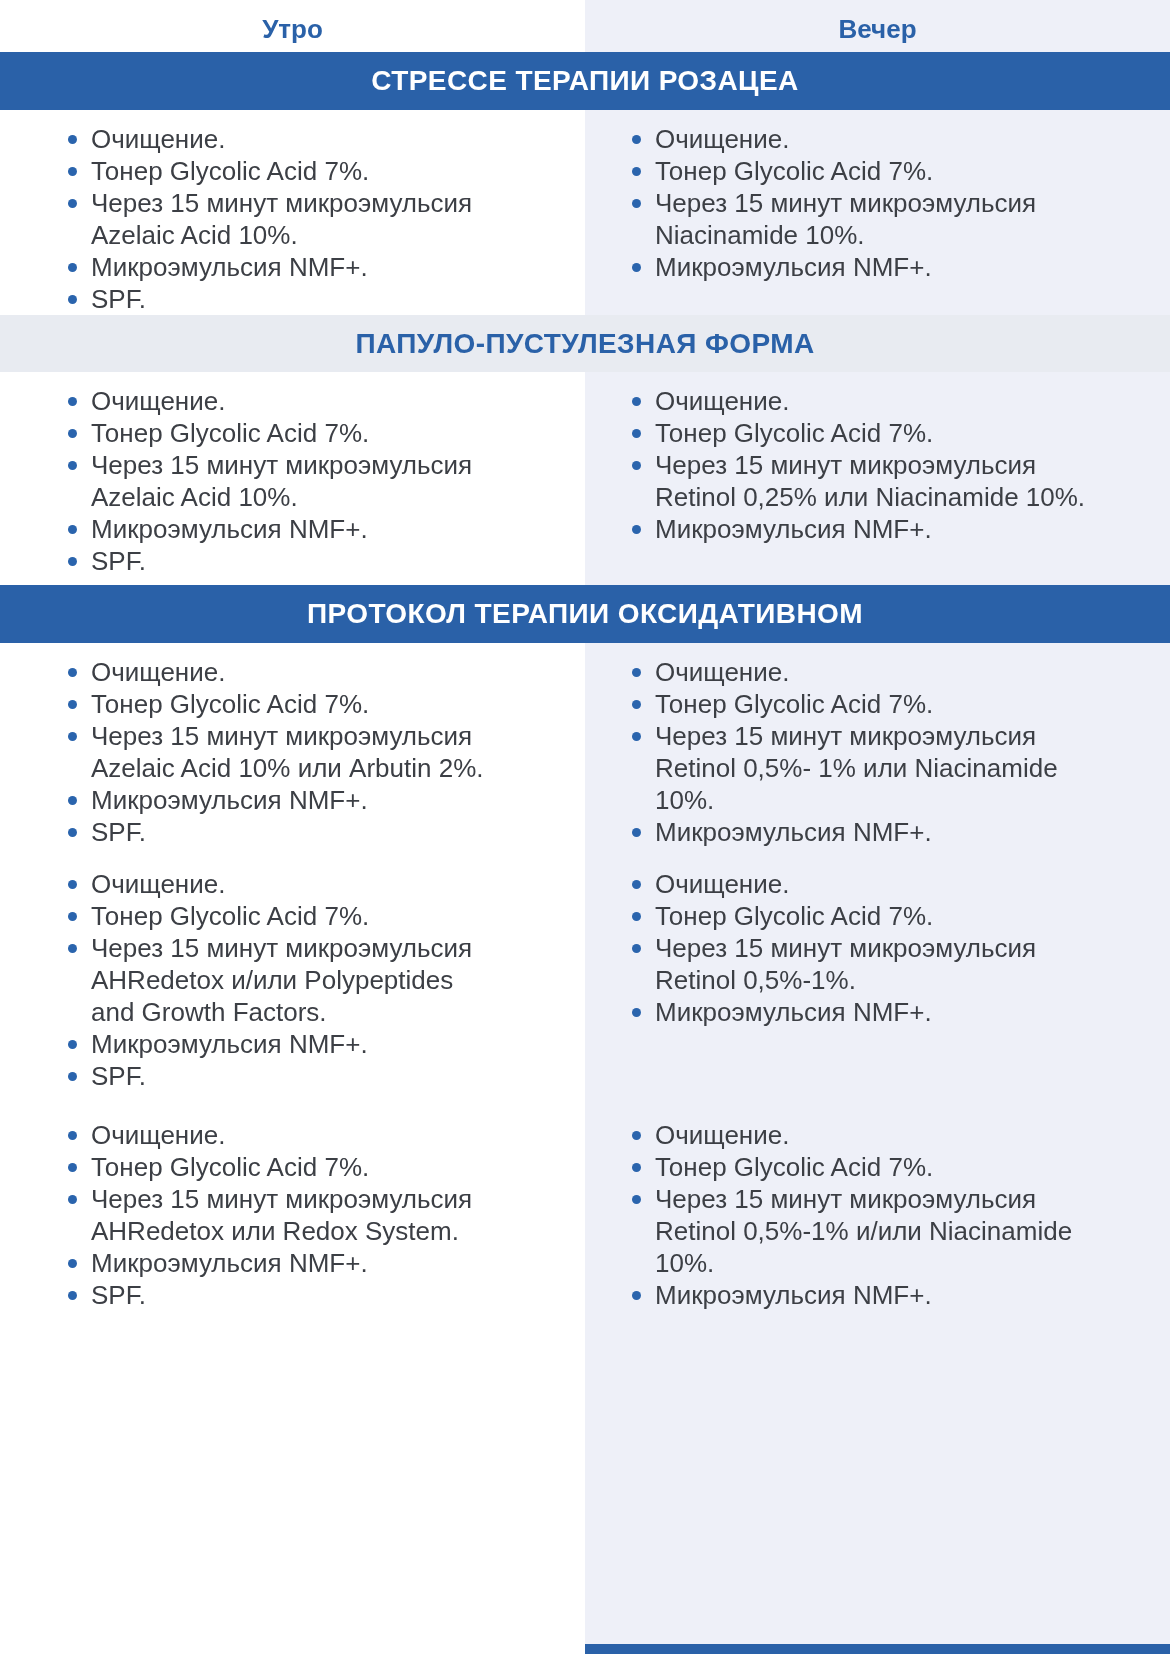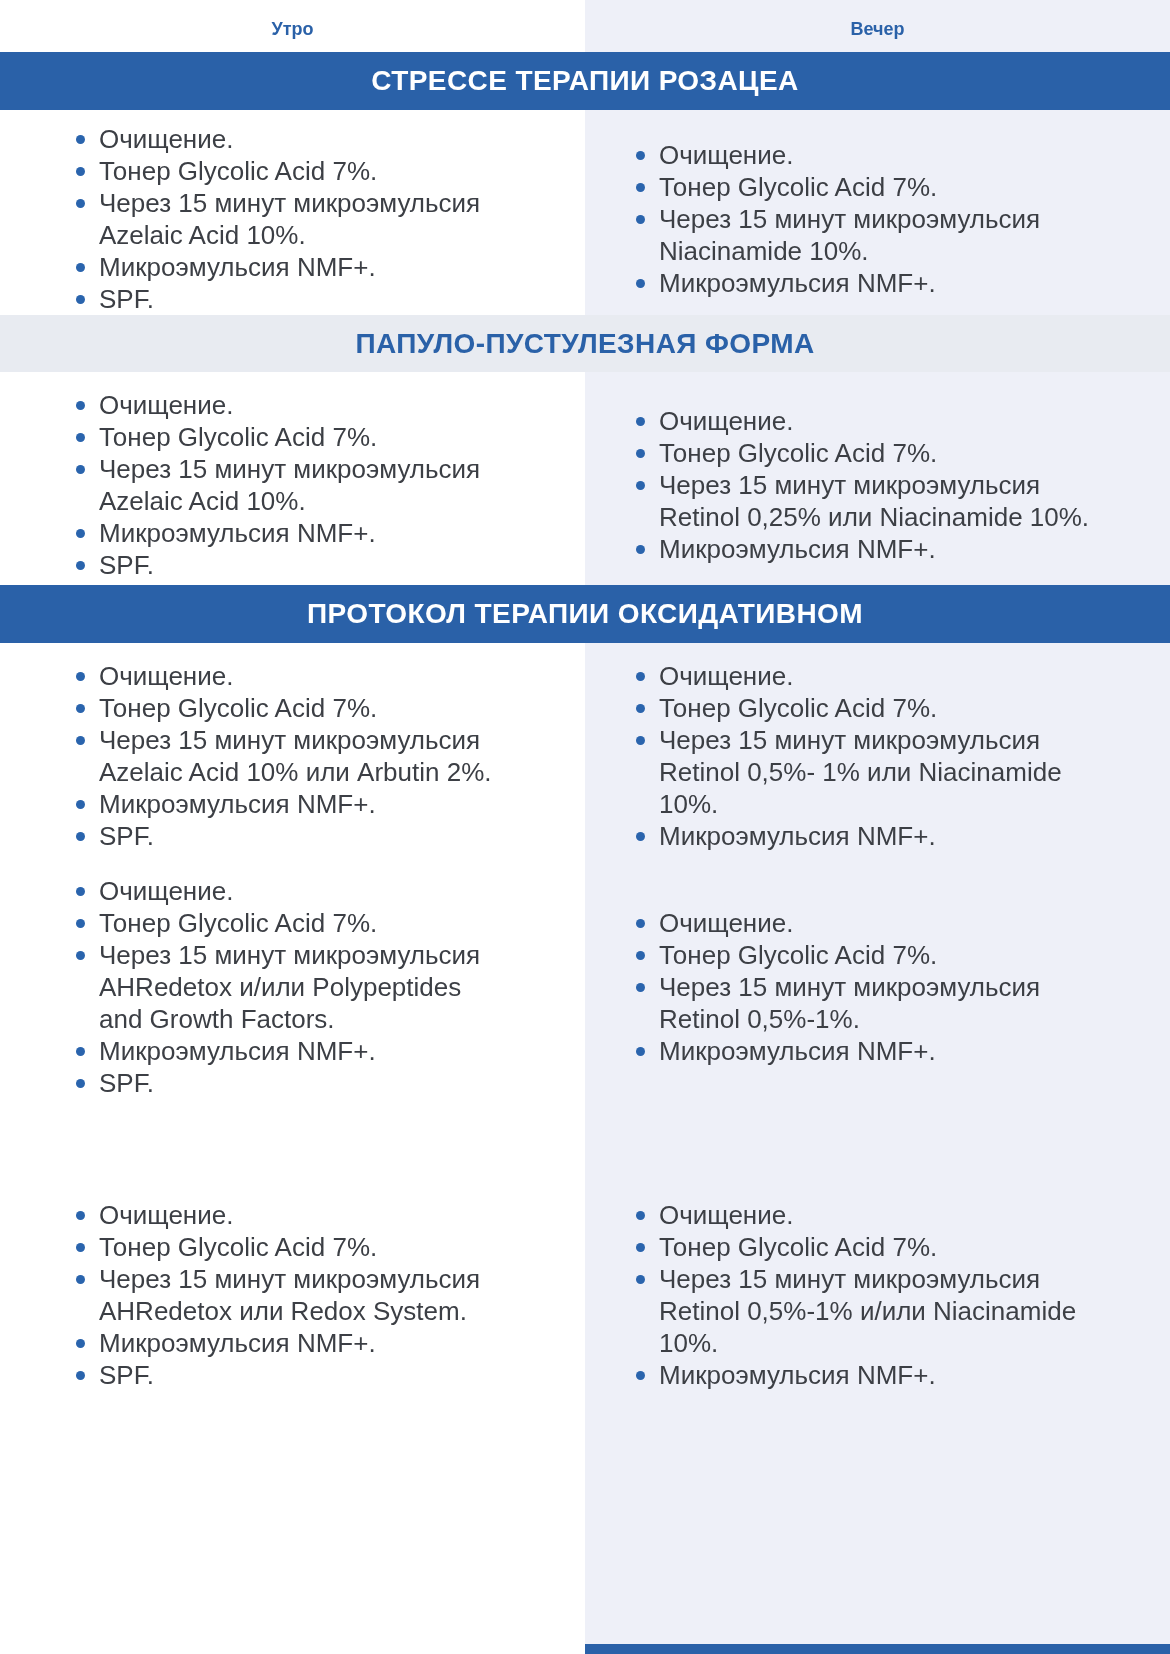--- a/index.html
+++ b/index.html
@@ -13,40 +13,40 @@
     flex-direction: column;
     overflow: hidden;
   }
   .col-headers { height: 52px; display: flex; flex: none; }
   .col-header {
     width: 50%;
     display: flex;
     align-items: center;
     justify-content: center;
     color: #2a61a8;
-    font-size: 18px;
+    font-size: 26px;
     font-weight: bold;
     padding-top: 6px;
     box-sizing: border-box;
   }
   .band {
     flex: none;
     height: 58px;
     display: flex;
     align-items: center;
     justify-content: center;
     font-weight: bold;
     font-size: 28px;
     letter-spacing: 0.4px;
     text-align: center;
   }
   .band.main { background: #2a61a8; color: #ffffff; }
   .band.sub  { background: #e8ebf1; color: #2a61a8; }
   .band.h57  { height: 57px; }
-  .row { display: flex; flex: none; align-items: center; padding-left: 8px; }
+  .row { display: flex; flex: none; align-items: flex-start; }
   .cell { width: 50%; box-sizing: border-box; padding-top: 13px; }
   .cell.morning { padding-left: 68px; padding-right: 30px; }
   .cell.evening { padding-left: 600px; padding-right: 24px; }
   .cell.evening { padding-left: 0; }
   .cell.evening .list { padding-left: 47px; padding-right: 24px; }
   .list { list-style: none; margin: 0; padding: 0; }
   .list li {
     display: flex;
     align-items: flex-start;
     font-size: 26px;

